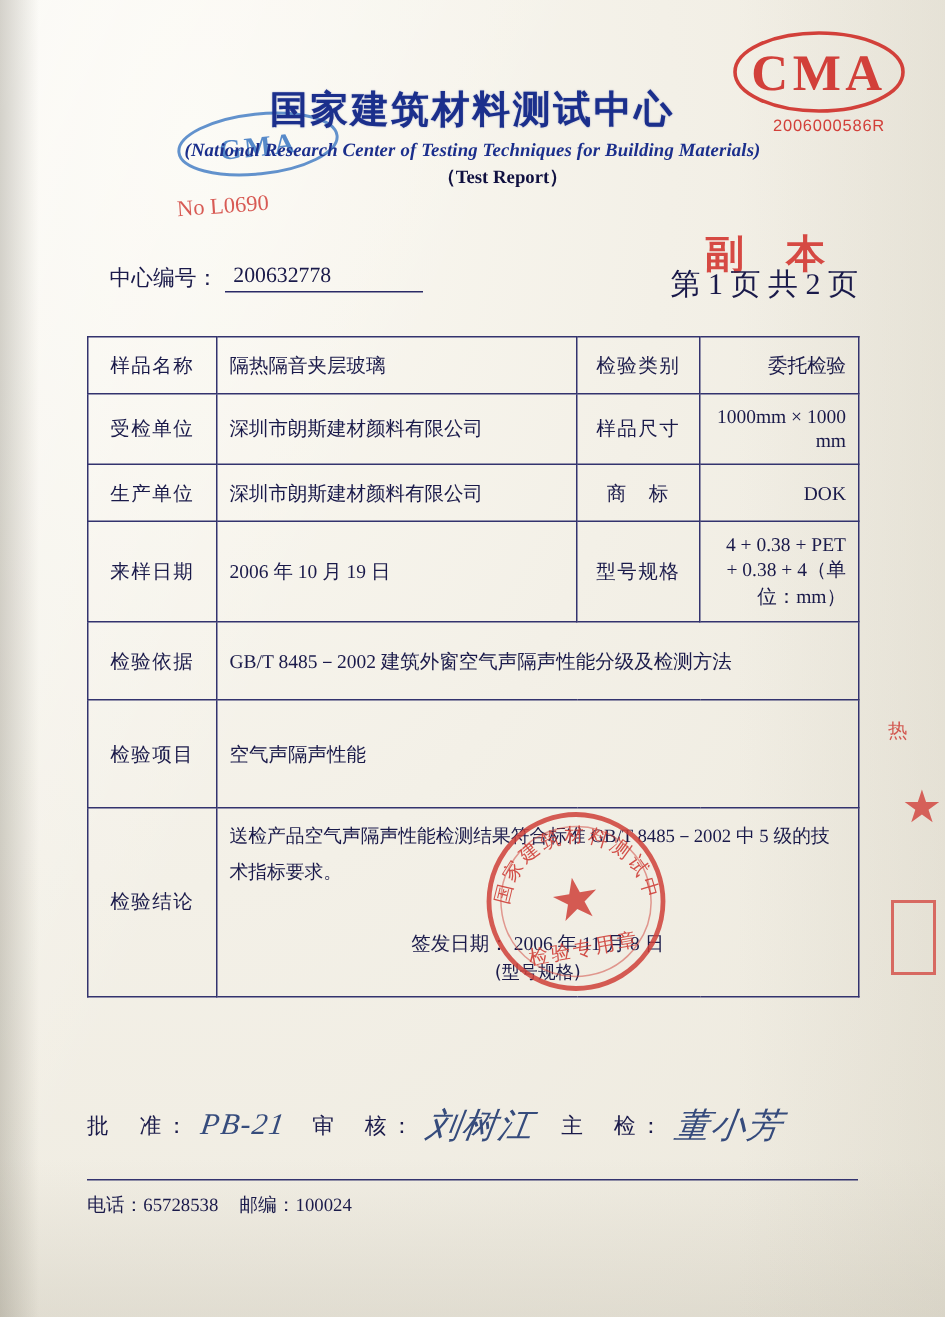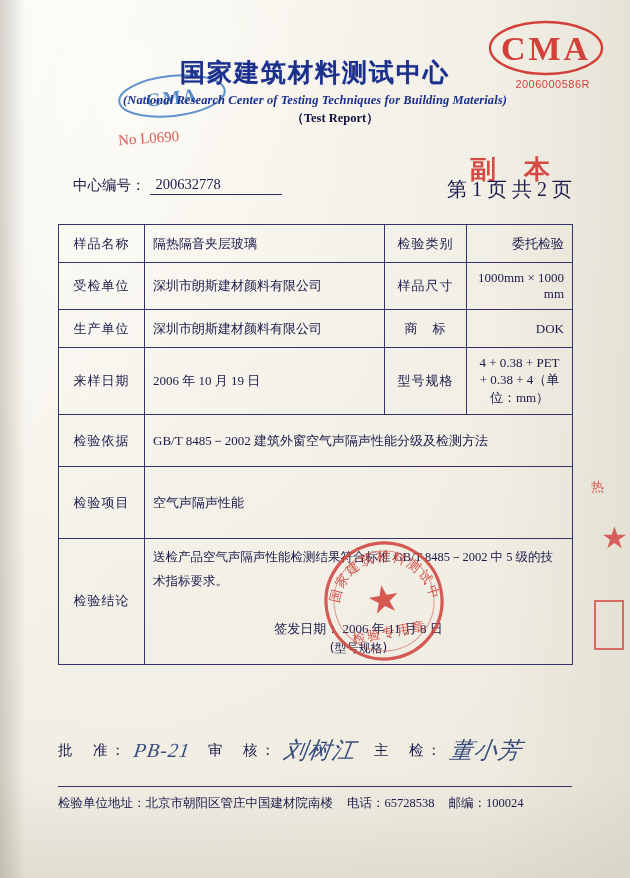--- a/index.html
+++ b/index.html
@@ -138,21 +138,21 @@
   }
   td.val{font-size:12.5px;padding-left:10px;}
   td.lbl2{
     font-family:"DejaVu Sans", sans-serif;
     font-size:14px;
     text-align:center;
     letter-spacing:1px;
     width:82px;
   }
   td.val2{font-size:12.5px;text-align:right;width:106px;}
-  td.val2.left{text-align:center;padding-left:8px;}
+  td.val2.left{text-align:right;padding-left:8px;}
   .row-h{height:38px;}
   .row-h2{height:44px;}
   .row-tall{height:52px;}
   .row-vtall{height:72px;}
   .row-conc{height:122px;}
   .row-note{height:62px;}
 
   .conc-cell{position:relative;padding:12px 10px 10px 12px;}
   .conc-text{line-height:1.9;font-size:12.5px;}
   .sign-line{
@@ -344,21 +344,20 @@
       <span class="handw">PB-21</span>
       <span class="k">审　核：</span>
       <span class="handw big">刘树江</span>
       <span class="k">主　检：</span>
       <span class="handw big">董小芳</span>
     </div>
 
     <div class="rule-bot"></div>
 
     <div class="footer">
-      <span class="seg"><span>检验单位地址：</span><span class="val">北京市朝阳区管庄中国建材院南楼</span></span>
       <span class="seg"><span>电话：</span><span class="val">65728538</span></span>
       <span class="seg"><span>邮编：</span><span class="val">100024</span></span>
     </div>
 
     <div class="side-seal">
       <div class="txt">热</div>
     </div>
     <div class="side-star">★</div>
     <div class="side-box"></div>
 

